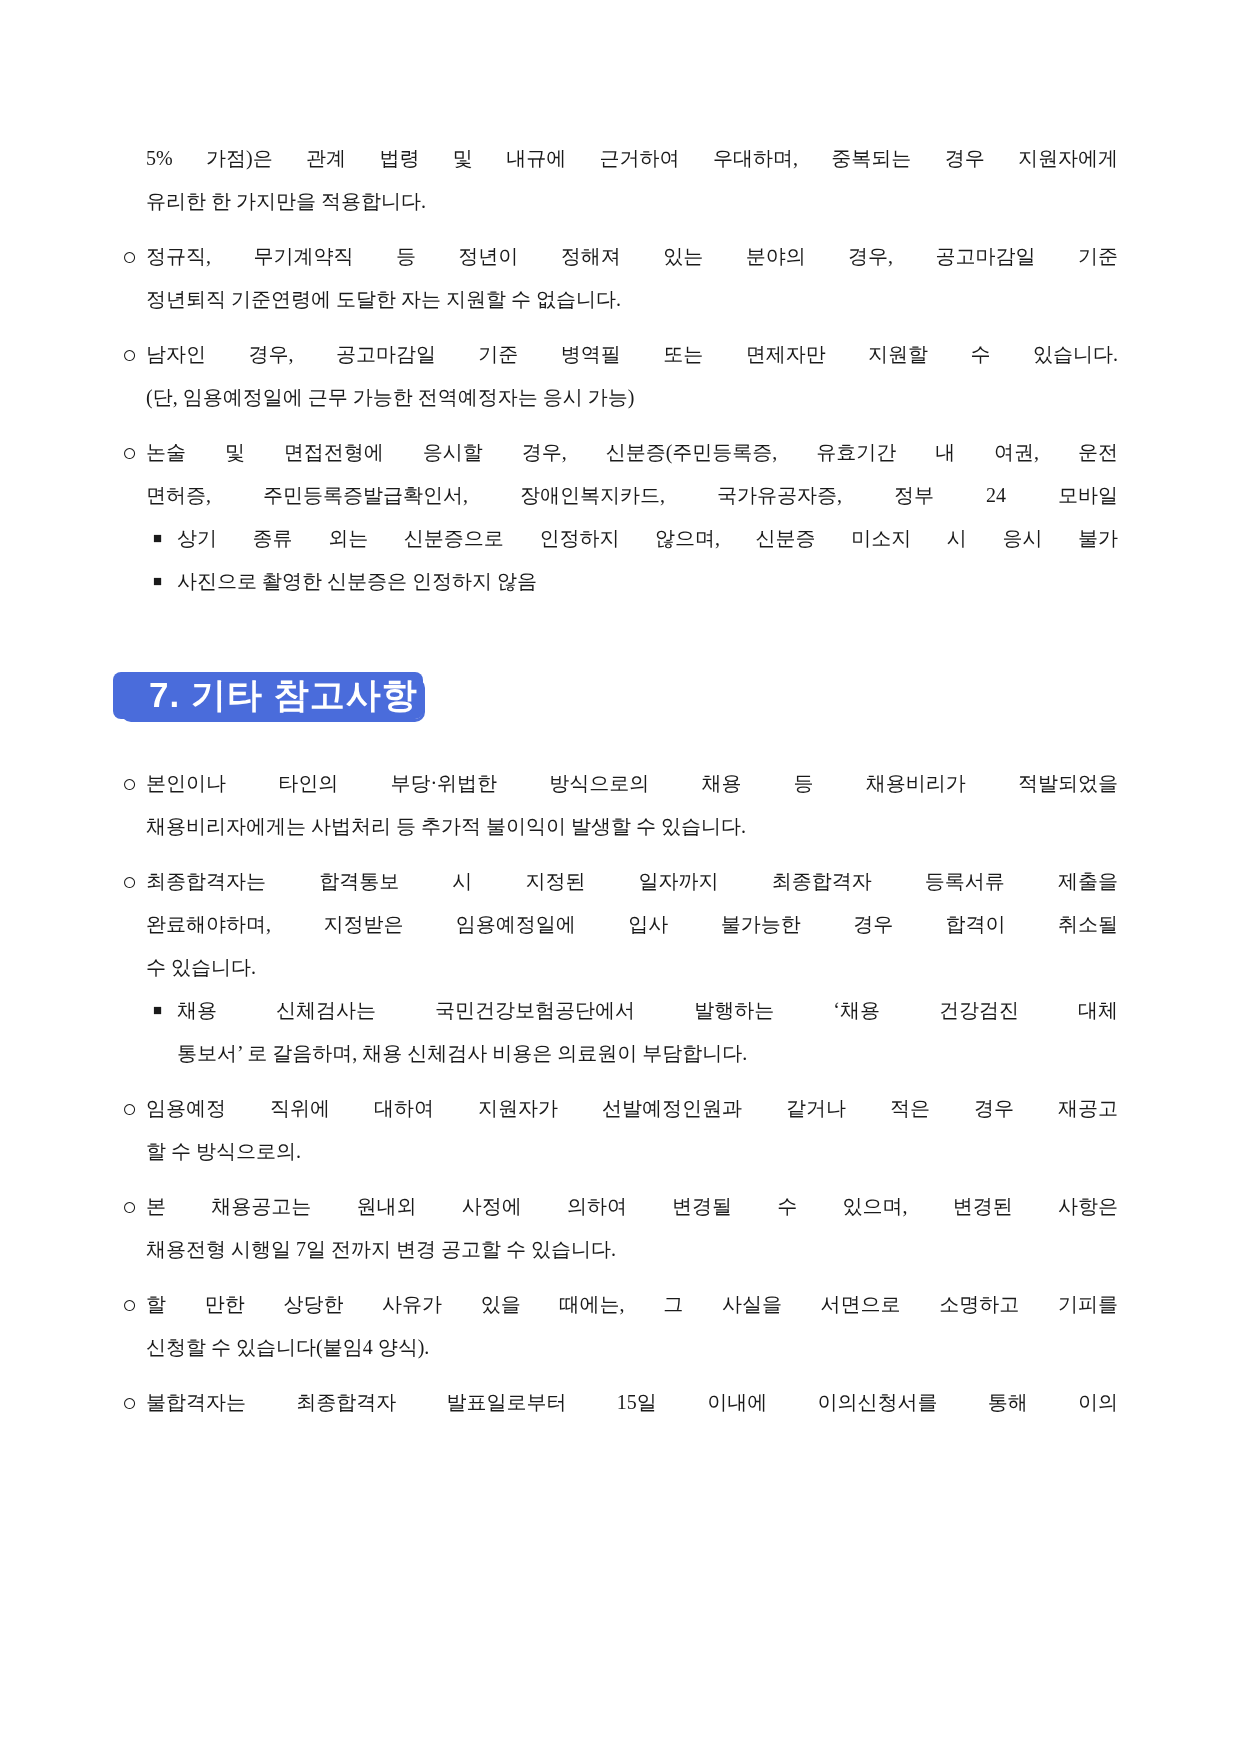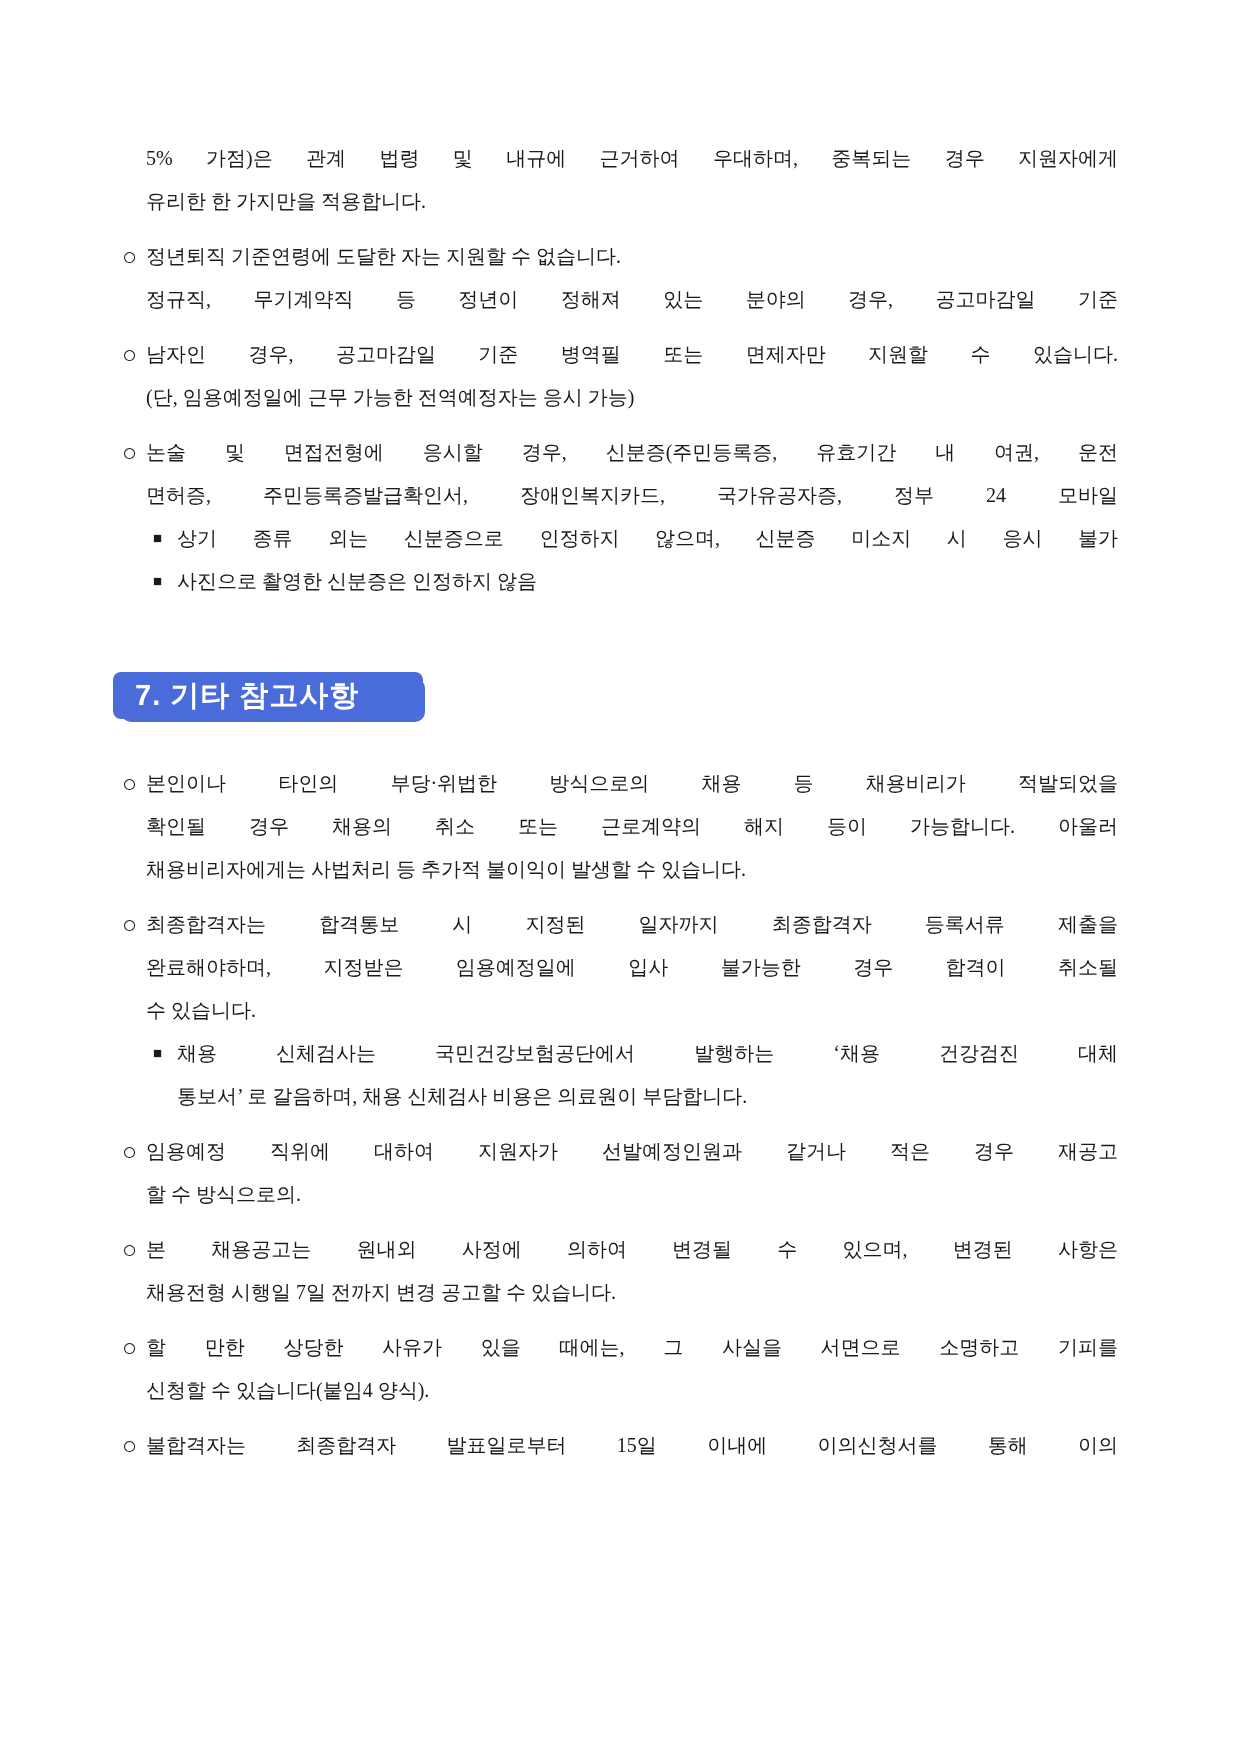--- a/index.html
+++ b/index.html
@@ -73,47 +73,47 @@
   }
   .sec-header .box {
     position: absolute;
     left: 0;
     top: 0;
     width: 310px;
     height: 47px;
     background: var(--accent, #4a6cdb);
     border-radius: 8px;
     box-sizing: border-box;
-    padding-left: 22px;
+    padding-left: 36px;
     color: #ffffff;
     font-family: "Liberation Sans", "DejaVu Sans", sans-serif;
     font-weight: bold;
-    font-size: 29px;
+    font-size: 35px;
     line-height: 46px;
     letter-spacing: 1px;
   }
 </style>
 </head>
 <body>
 
 <div class="doc">
   <div class="content">
 
     <div id="pre-items">
         <div class="item first">
           <div>
             <div class="line j">5% 가점)은 관계 법령 및 내규에 근거하여 우대하며, 중복되는 경우 지원자에게</div>
             <div class="line">유리한 한 가지만을 적용합니다.</div>
           </div>
         </div>
         <div class="item">
           <span class="marker">○</span>
           <div>
+            <div class="line j">정규직, 무기계약직 등 정년이 정해져 있는 분야의 경우, 공고마감일 기준</div>
             <div class="line">정년퇴직 기준연령에 도달한 자는 지원할 수 없습니다.</div>
-            <div class="line j">정규직, 무기계약직 등 정년이 정해져 있는 분야의 경우, 공고마감일 기준</div>
           </div>
         </div>
         <div class="item">
           <span class="marker">○</span>
           <div>
             <div class="line j">남자인 경우, 공고마감일 기준 병역필 또는 면제자만 지원할 수 있습니다.</div>
             <div class="line">(단, 임용예정일에 근무 가능한 전역예정자는 응시 가능)</div>
           </div>
         </div>
         <div class="item">
@@ -142,21 +142,20 @@
       <div class="box">
         <span>7. 기타 참고사항</span>
       </div>
     </div>
 
     <div id="sec7-items">
         <div class="item first">
           <span class="marker">○</span>
           <div>
             <div class="line j">본인이나 타인의 부당·위법한 방식으로의 채용 등 채용비리가 적발되었을</div>
-            <div class="line j">확인될 경우 채용의 취소 또는 근로계약의 해지 등이 가능합니다. 아울러</div>
             <div class="line">채용비리자에게는 사법처리 등 추가적 불이익이 발생할 수 있습니다.</div>
           </div>
         </div>
         <div class="item">
           <span class="marker">○</span>
           <div>
             <div class="line j">최종합격자는 합격통보 시 지정된 일자까지 최종합격자 등록서류 제출을</div>
             <div class="line j">완료해야하며, 지정받은 임용예정일에 입사 불가능한 경우 합격이 취소될</div>
             <div class="line">수 있습니다.</div>
           </div>

